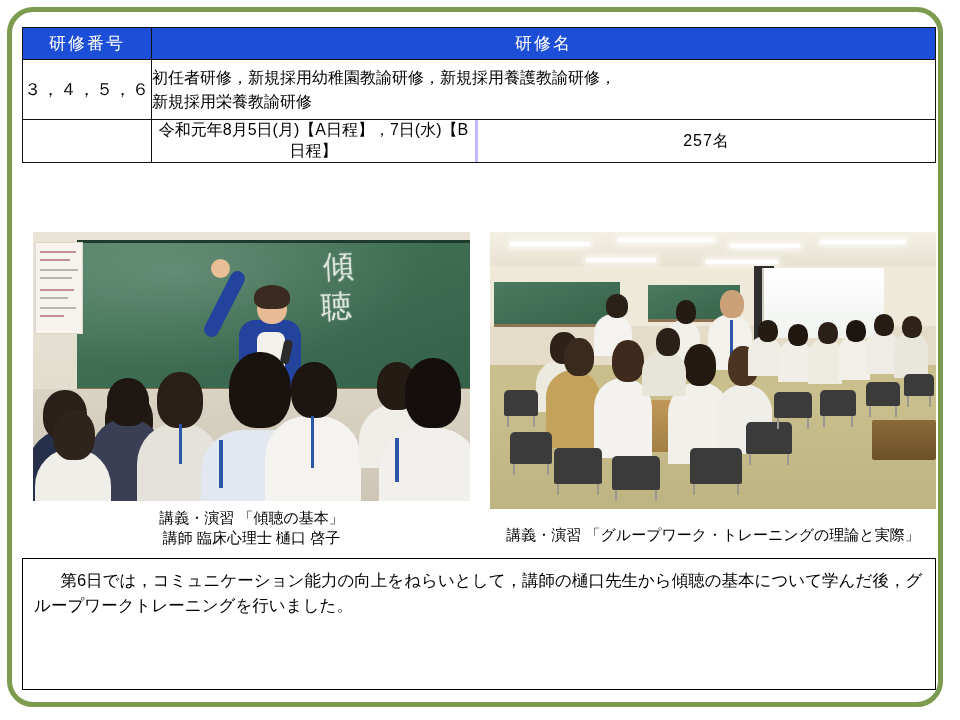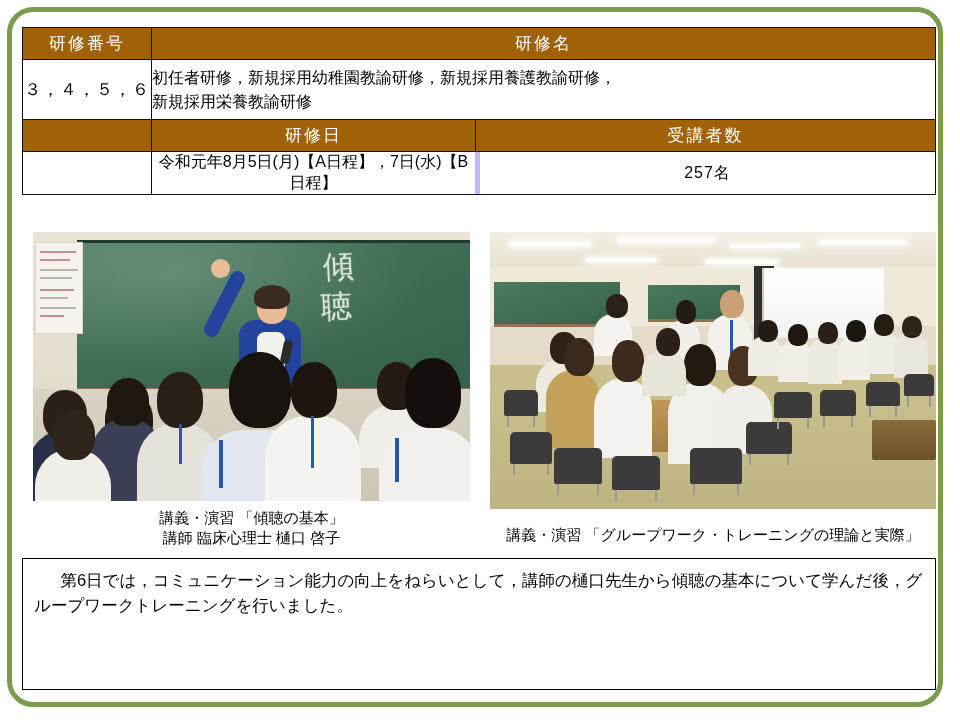--- a/index.html
+++ b/index.html
@@ -28,21 +28,21 @@
     border-collapse:collapse;
     table-layout:fixed;
     background:#fff;
   }
   .info-table td{
     border:1px solid #111;
     padding:0;
     vertical-align:middle;
   }
   .th{
-    background:#a16207;
+    background:#1d4ed8;
     color:#ffffff;
     text-align:center;
     font-size:17px;
     letter-spacing:2px;
     height:31px;
     line-height:31px;
     white-space:nowrap;
     margin-left:44px;
   }
   .cell-num{
@@ -216,40 +216,27 @@
         <tr>
       <td class="th" style="width:128px">研修番号</td>
       <td class="th">研修名</td>
     </tr>
     <tr>
       <td class="cell-num">３，４，５，６</td>
       <td class="cell-name" style="white-space:pre-line">初任者研修，新規採用幼稚園教諭研修，新規採用養護教諭研修，
 新規採用栄養教諭研修</td>
     </tr>
     <tr>
-      <td class="th" colspan="1" style="width:128px"></td>
-      <td class="th" style="padding:0">
-        <table style="width:100%;border-collapse:collapse;table-layout:fixed">
-          <tbody>
-                <tr>
-            <td class="th" style="width:323px;border:none">研修日</td>
-            <td class="th" style="border:none;border-left:1px solid #111">受講者数</td>
-          </tr>
-        </tbody>
-            </table>
-      </td>
-    </tr>
-    <tr>
       <td class="cell-date" style="border-right:none"></td>
       <td style="padding:0">
         <table style="width:100%;border-collapse:collapse;table-layout:fixed">
           <tbody>
                 <tr>
             <td class="cell-date" style="width:323px;border:none">令和元年8月5日(月)【A日程】，7日(水)【B日程】</td>
-            <td class="cell-count" style="border:none;border-left:5px solid #c4b5fd">257名</td>
+            <td class="cell-count" style="border:none;border-left:3px solid #c4b5fd">257名</td>
           </tr>
         </tbody>
             </table>
       </td>
     </tr>
   </tbody>
     </table>
 
   <div class="photo" id="photo-left">
     <div class="ph-inner">

